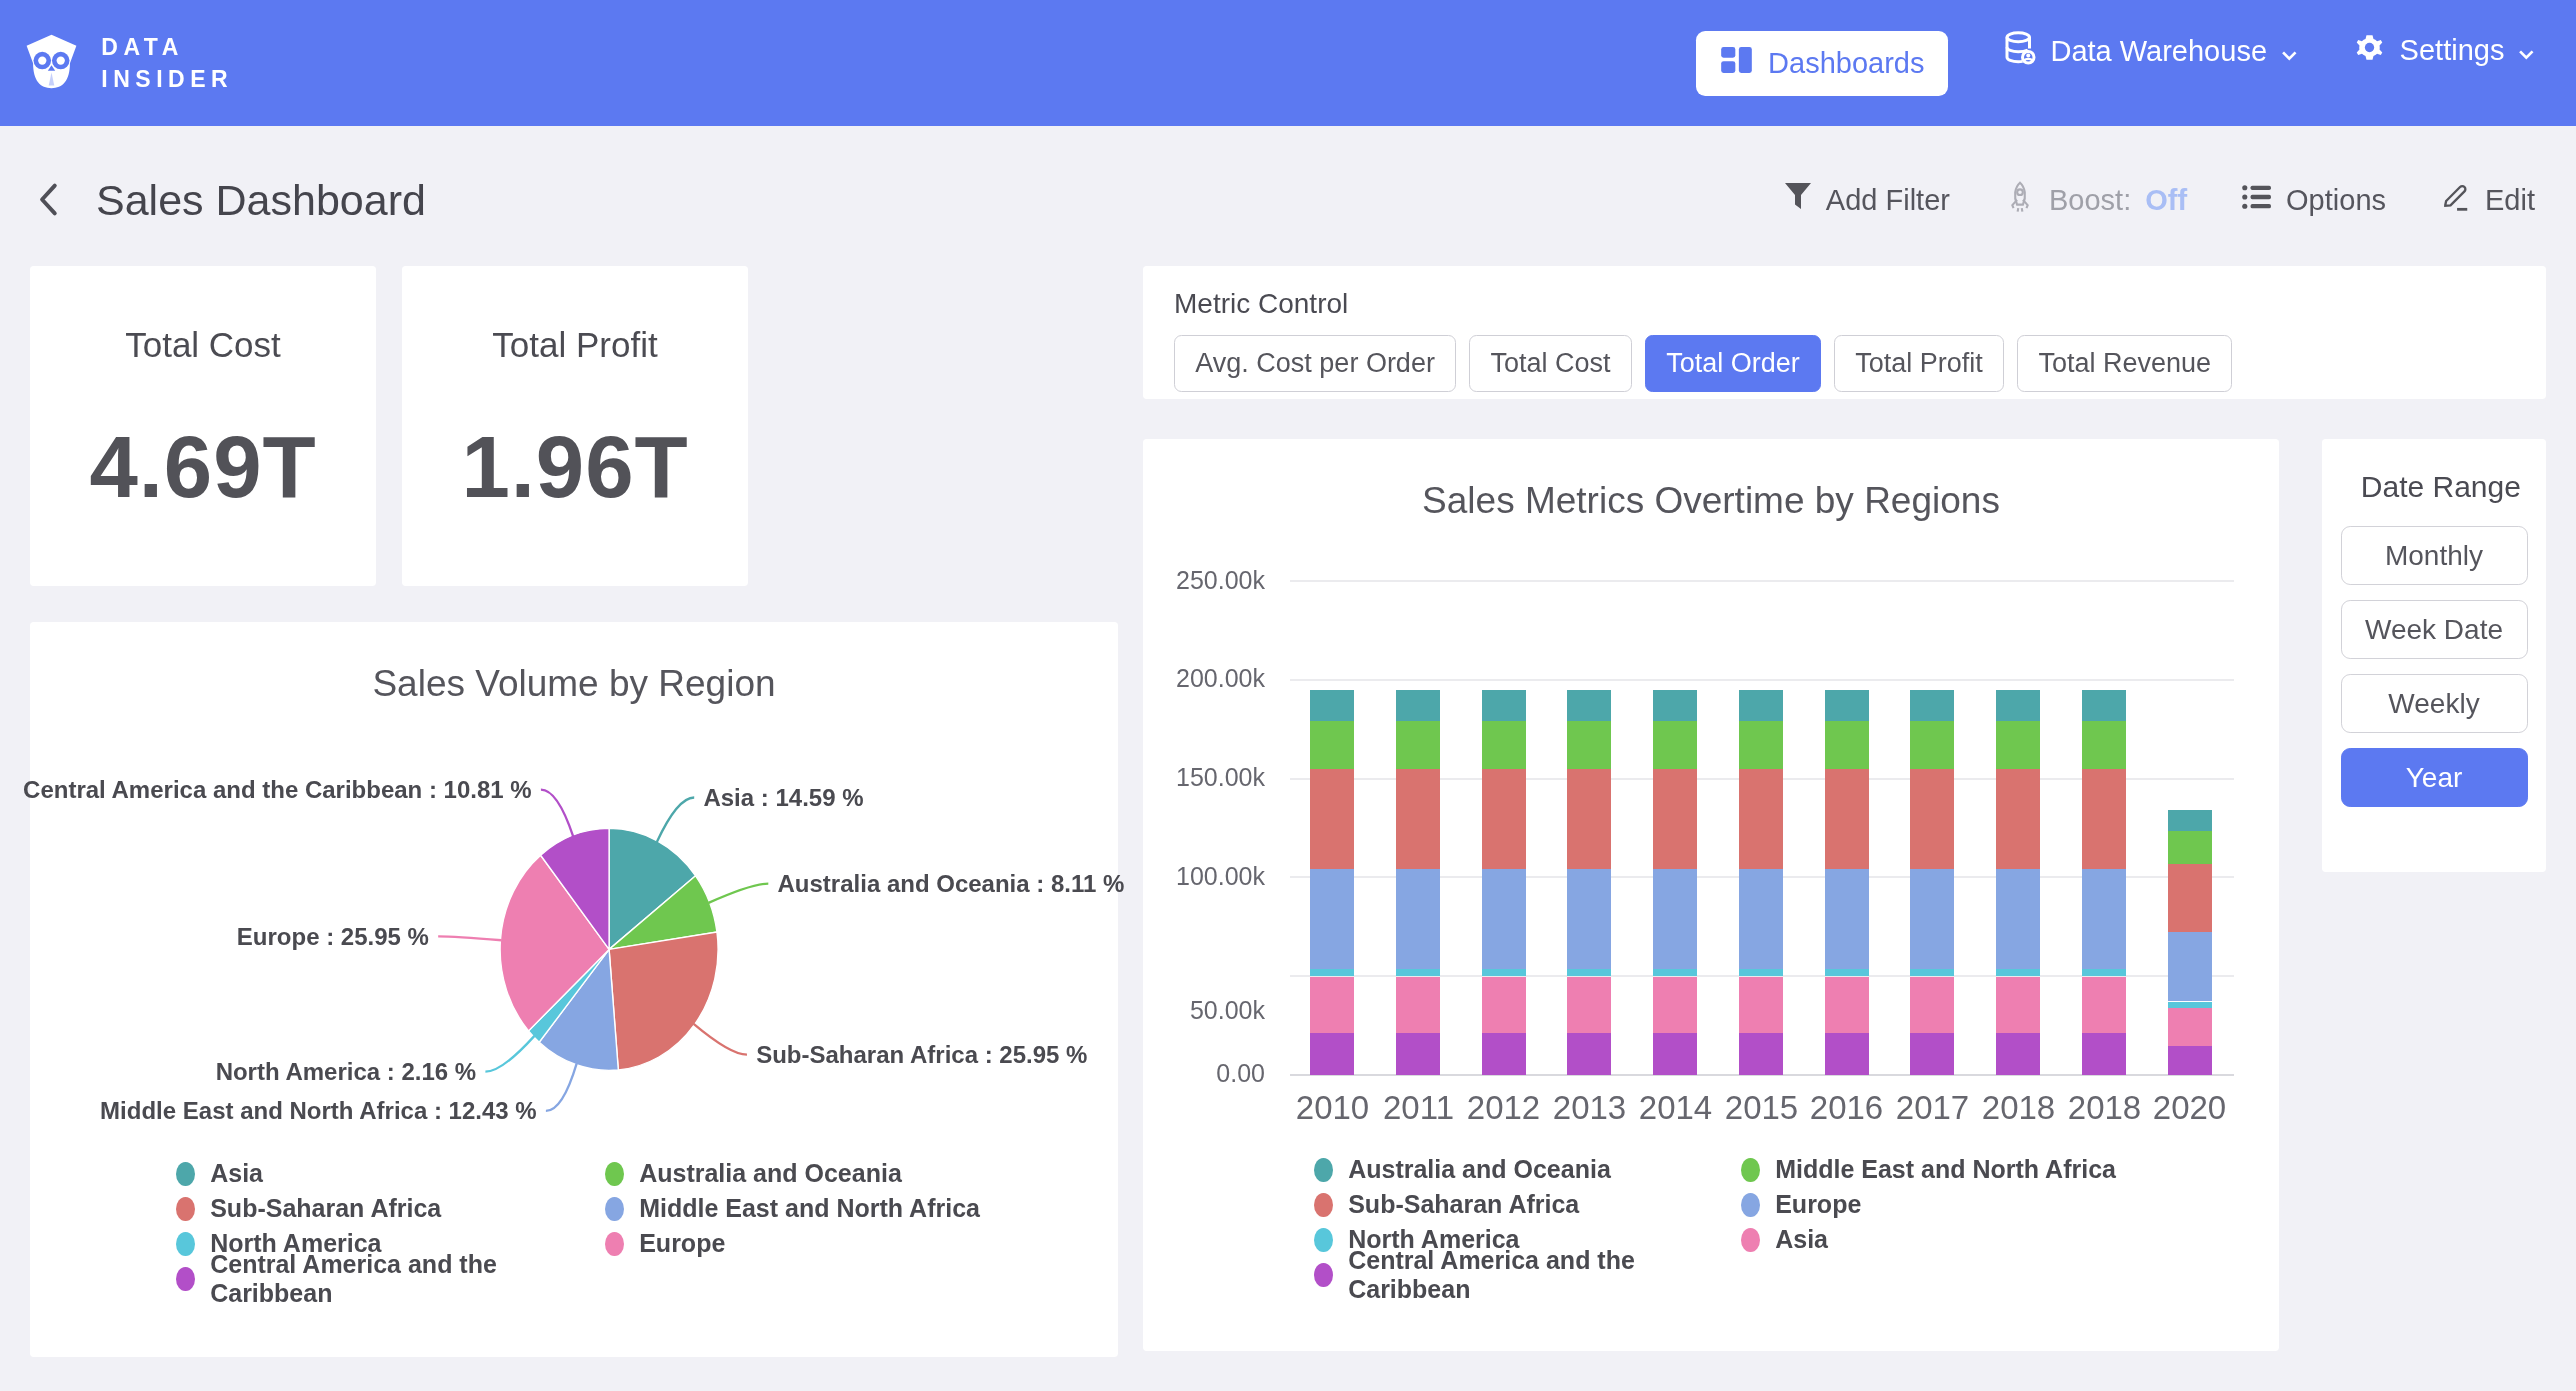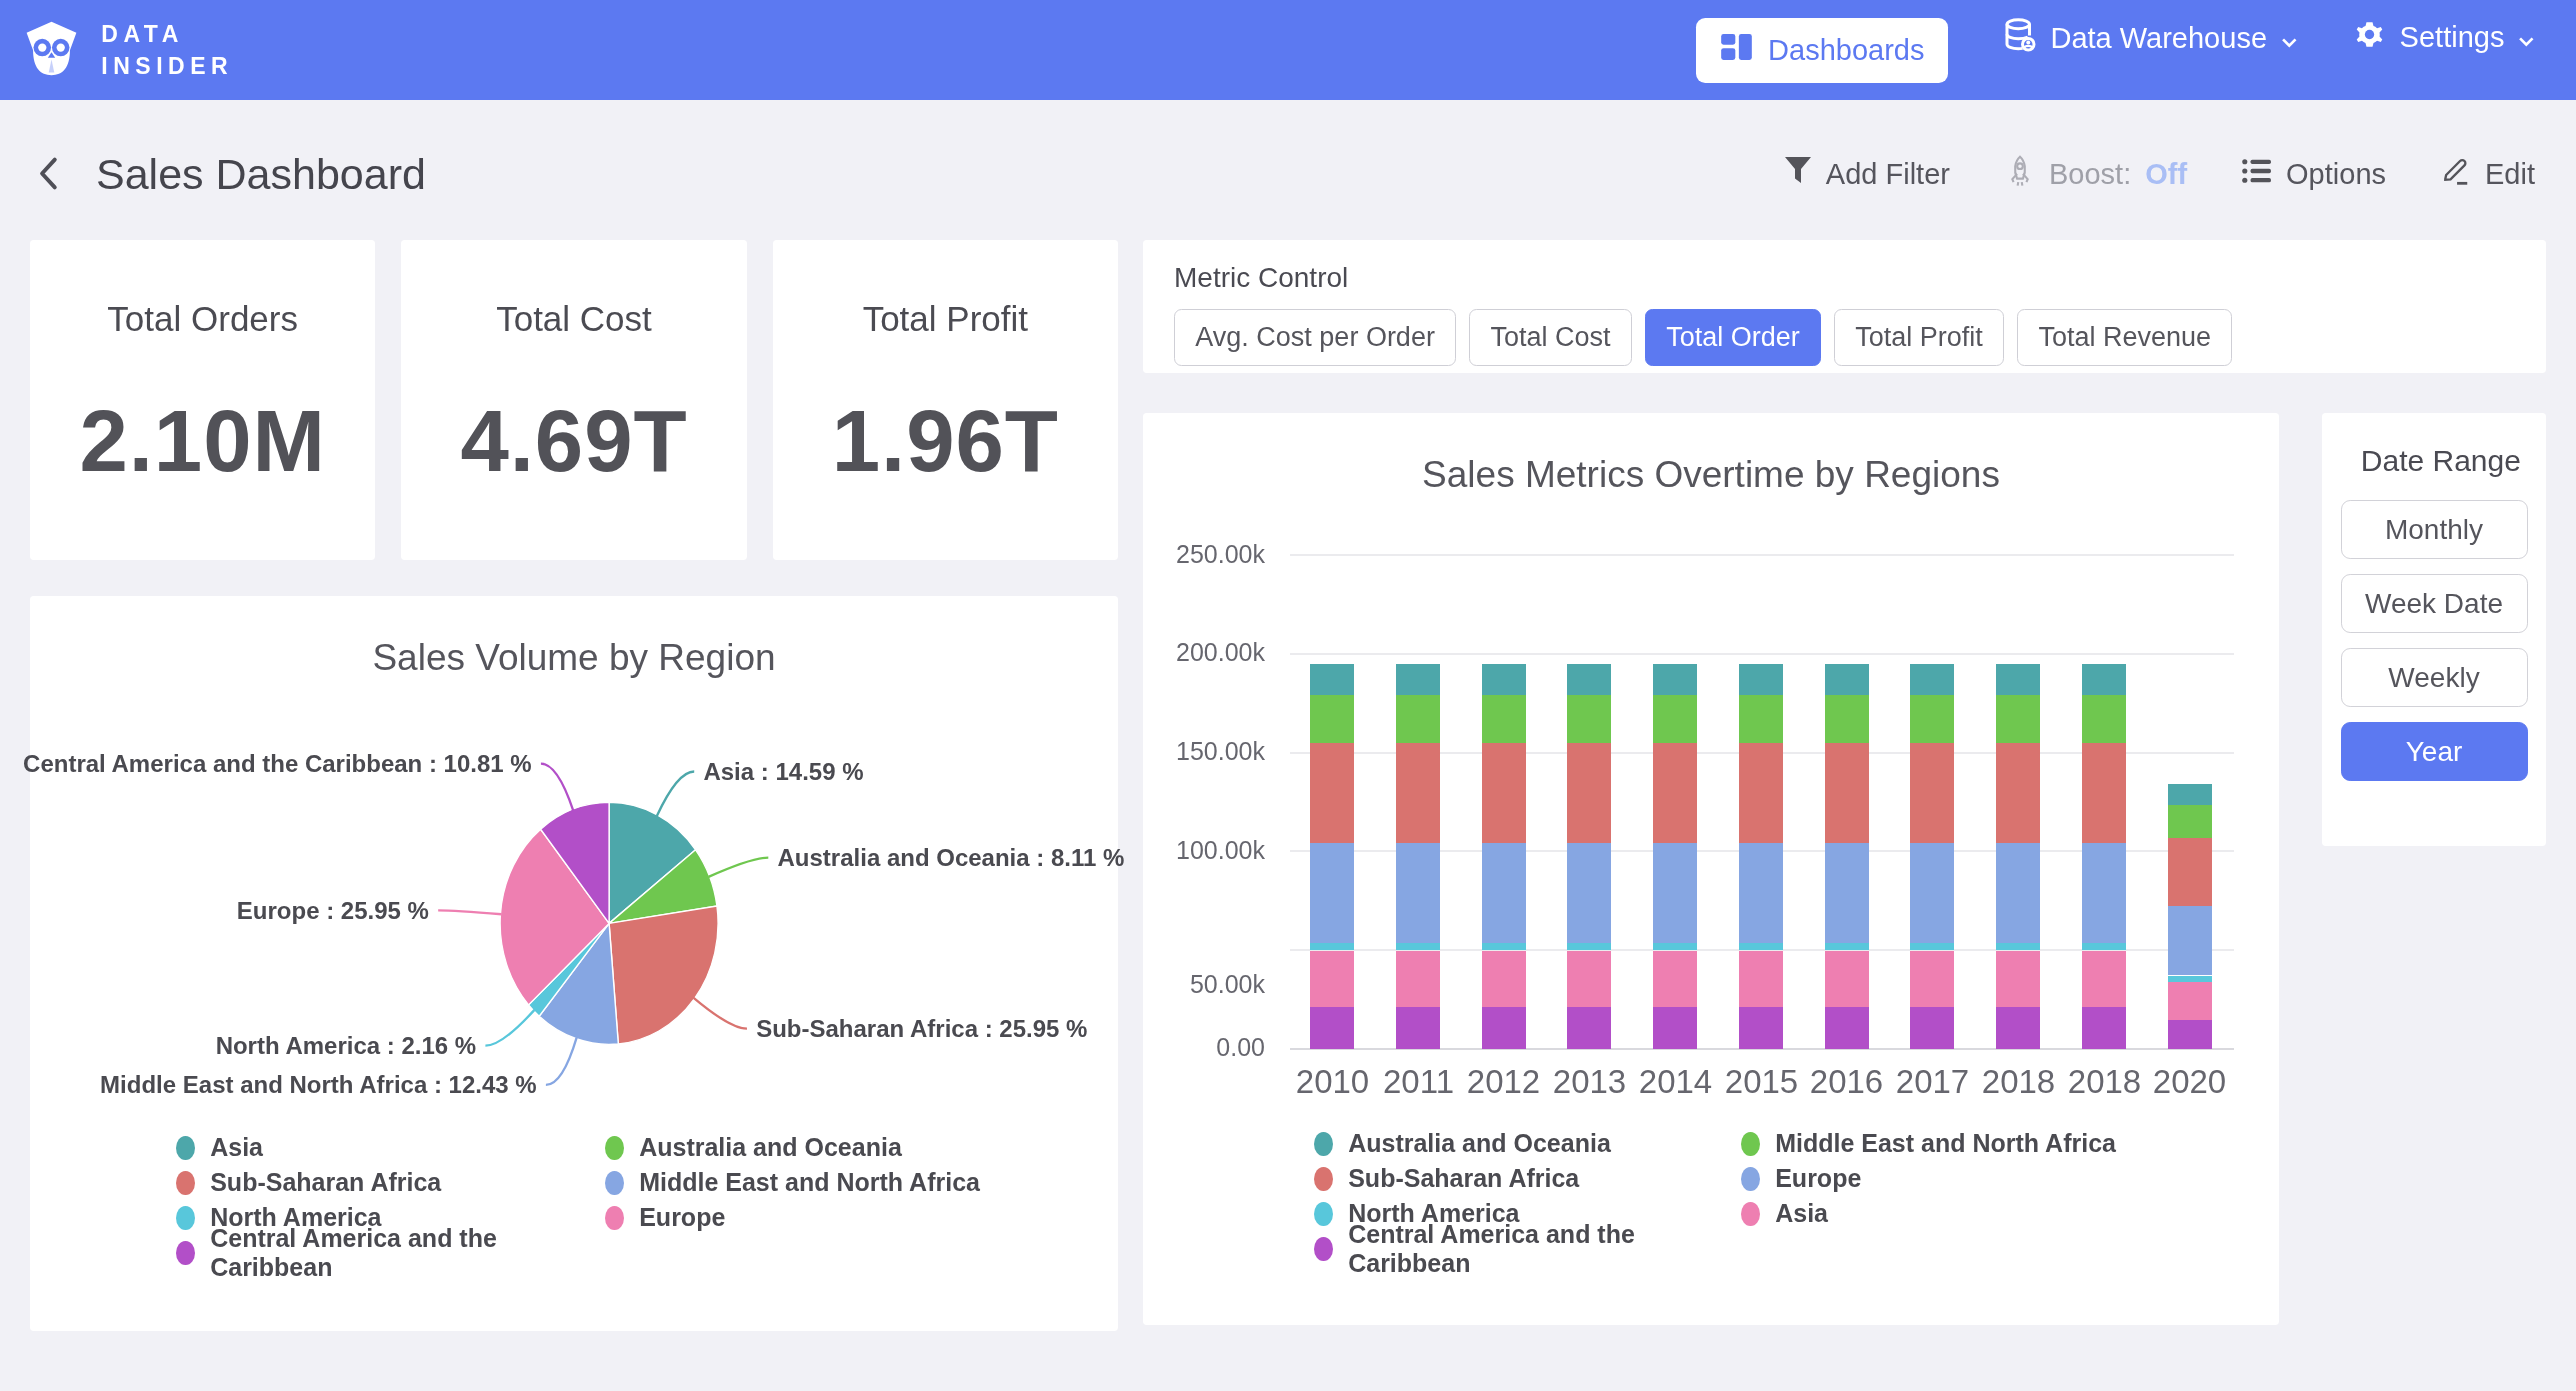--- a/index.html
+++ b/index.html
@@ -1,18 +1,18 @@
 <!DOCTYPE html>
 <html style="font-size:15px"><head>
 <meta charset="utf-8">
 <style>
   html,body{margin:0;padding:0}
   body{width:2576px;height:1391px;background:#F1F1F6;font-family:"Liberation Sans",sans-serif;overflow:hidden}
   
-  .nav{height:100px;background:#5C79F1;display:flex;align-items:center;justify-content:space-between;padding:0 41px 0 22px;box-sizing:border-box}
+  .nav{height:126px;background:#5C79F1;display:flex;align-items:center;justify-content:space-between;padding:0 41px 0 22px;box-sizing:border-box}
   .brand{display:flex;align-items:center;gap:20.3px}
   .brand-text{color:#fff;font-weight:bold;font-size:23px;letter-spacing:5.5px;line-height:1.4}
   .nav-right{display:flex;align-items:flex-start;gap:55px}
   .nav-item{display:flex;align-items:center;gap:14px;color:#fff;font-size:29px;cursor:pointer}
   .pill{background:#fff;color:#5C79F1;border-radius:9.2px;padding:14px 24px;display:flex;gap:15px;align-items:center;font-size:29px;cursor:pointer}
   
   .header{display:flex;align-items:center;justify-content:space-between;padding:50px 41px 41px 35px}
   .header-left{display:flex;align-items:center;gap:33px}
   .page-title{font-size:43px;color:#45454D}
   .header-actions{display:flex;align-items:center;gap:55px;font-size:29px;color:#55555D}
@@ -177,24 +177,20 @@
       </span>
       <span>Edit</span>
     </div>
   </div>
 </div>
 
 <div class="main">
 
   <div class="left-col">
     <div class="kpi-row">
-      <div class="card kpi">
-        <div class="kpi-label">Total Orders</div>
-        <div class="kpi-value">2.10M</div>
-      </div>
       <div class="card kpi">
         <div class="kpi-label">Total Cost</div>
         <div class="kpi-value">4.69T</div>
       </div>
       <div class="card kpi">
         <div class="kpi-label">Total Profit</div>
         <div class="kpi-value">1.96T</div>
       </div>
     </div>
 

